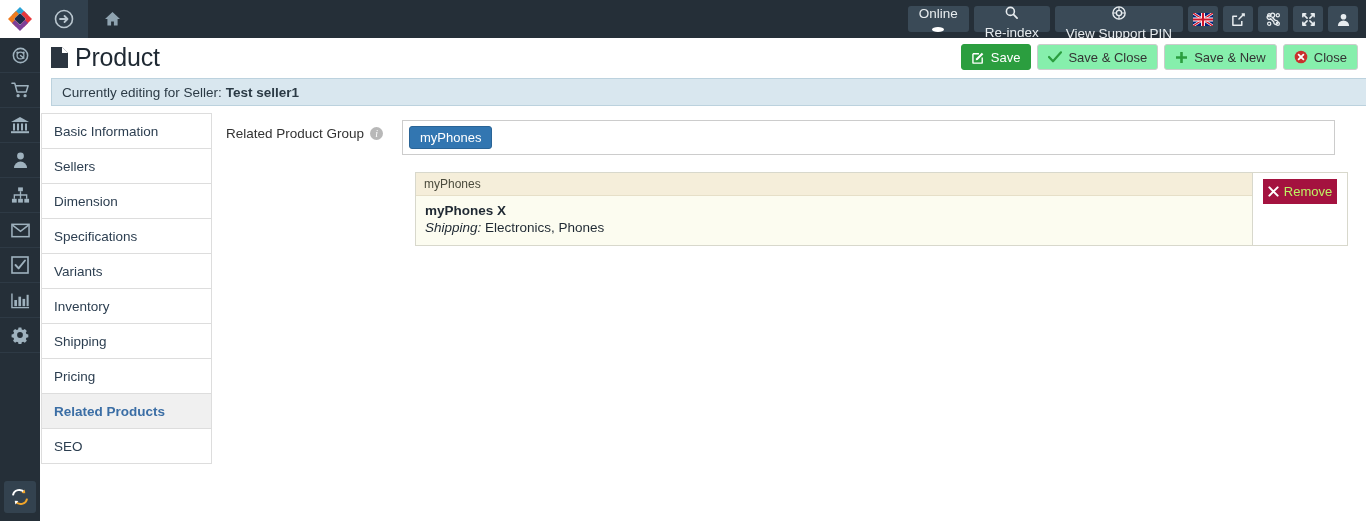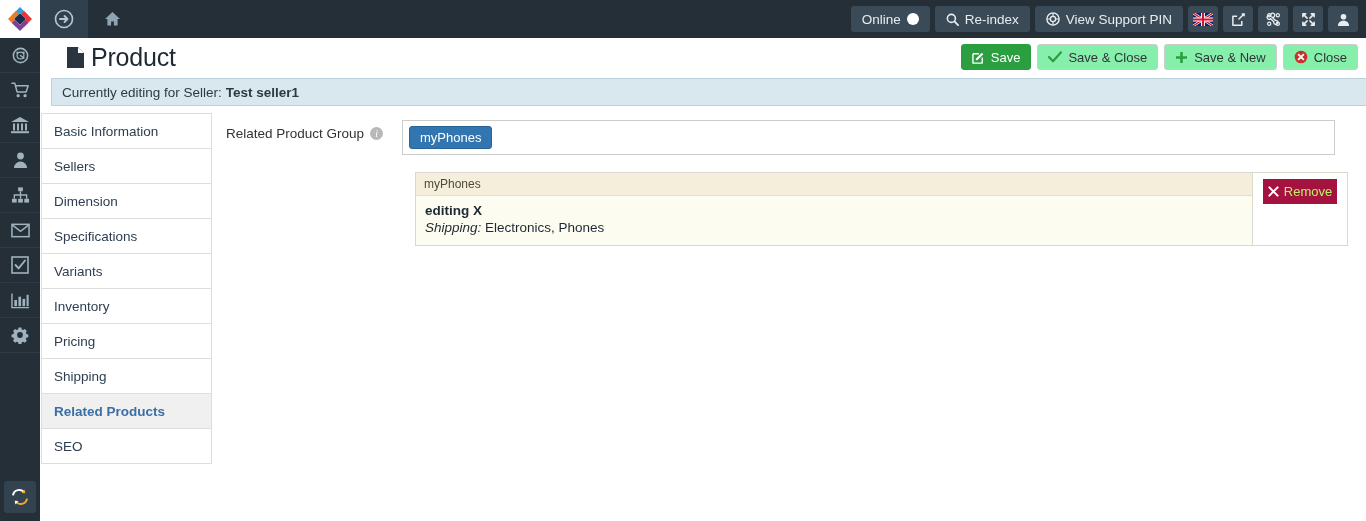--- a/index.html
+++ b/index.html
@@ -37,21 +37,21 @@
   #topbar-spacer { flex: 1 1 auto; }
   #topbar-right {
     display: flex; align-items: center; gap: 5px;
     padding-right: 8px;
   }
   .tb-btn {
     background: #3a4a57; border: none; border-radius: 3px;
     color: #e7ecef; height: 26px; padding: 0 11px;
     font-size: 13.5px; font-family: "Liberation Sans", sans-serif;
     display: inline-flex; align-items: center; gap: 6px;
-    cursor: pointer; white-space: nowrap;
+    cursor: pointer; white-space: nowrap; flex-direction: column;
   }
   .tb-btn.icon-only { padding: 0; width: 30px; justify-content: center; }
   .online-dot {
     width: 12px; height: 12px; border-radius: 50%;
     background: #ffffff; display: inline-block;
   }
 
   
   #rail {
     position: absolute; left: 0; top: 38px; width: 40px; height: 483px;
@@ -68,21 +68,21 @@
     width: 32px; height: 32px; border-radius: 3px;
     background: #33424f;
     display: flex; align-items: center; justify-content: center;
     cursor: pointer;
   }
 
   
   #page-head {
     position: absolute; left: 40px; top: 38px; width: 1326px; height: 38px;
     background: #ffffff;
-    display: flex; align-items: center; padding-left: 16px;
+    display: flex; align-items: center;
   }
   #page-title {
     display: flex; align-items: center; gap: 6px;
     margin-left: 10px;
     font-size: 25px; color: #1f2933; font-weight: normal;
     letter-spacing: -0.2px;
   }
   #page-head-actions {
     margin-left: auto; display: flex; align-items: center;
     gap: 6px; padding-right: 8px;
@@ -475,24 +475,24 @@
     <div class="tab-item">
       <span>Specifications</span>
     </div>
     <div class="tab-item">
       <span>Variants</span>
     </div>
     <div class="tab-item">
       <span>Inventory</span>
     </div>
     <div class="tab-item">
+      <span>Shipping</span>
+    </div>
+    <div class="tab-item">
       <span>Pricing</span>
-    </div>
-    <div class="tab-item">
-      <span>Shipping</span>
     </div>
     <div class="tab-item active">
       <span>Related Products</span>
     </div>
     <div class="tab-item">
       <span>SEO</span>
     </div>
   </div>
 
   <div id="main-col">
@@ -505,21 +505,21 @@
 
       <div id="chips-box">
         <span class="chip">myPhones</span>
       </div>
     </div>
 
     <div id="group-wrap">
       <div id="group-card">
         <div id="group-card-head">myPhones</div>
         <div id="group-card-body">
-          <div id="prod-name">editing X</div>
+          <div id="prod-name">myPhones X</div>
           <div id="prod-cat">
             <i>Shipping:</i>
             <span>Electronics, Phones</span>
           </div>
         </div>
       </div>
 
       <div id="remove-cell">
         <button id="remove-btn">
           <span class="ico">

